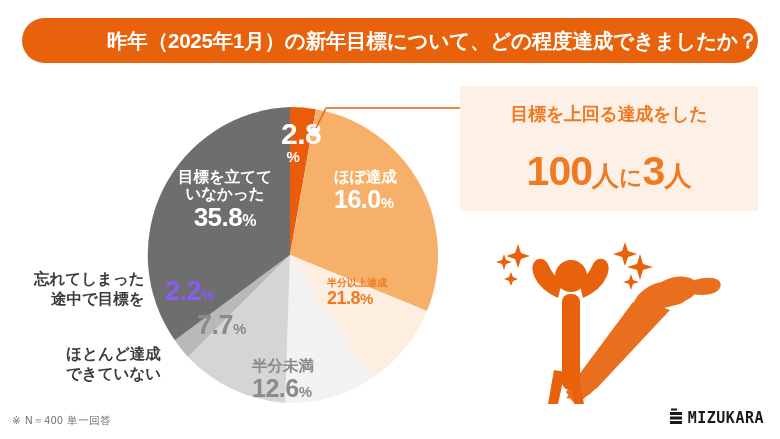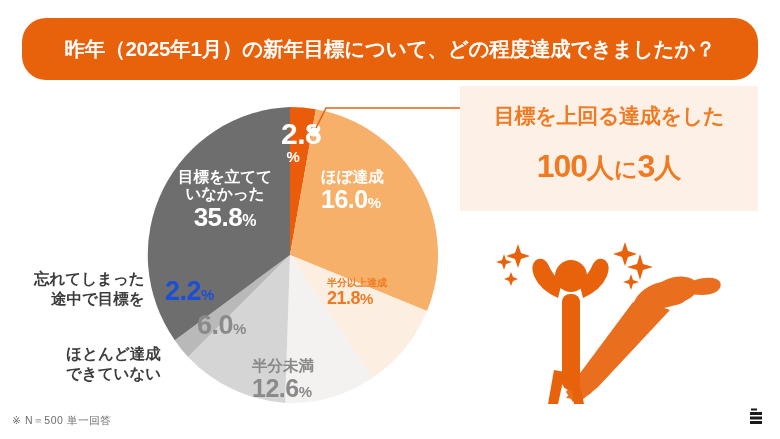--- a/index.html
+++ b/index.html
@@ -5,44 +5,44 @@
   html,body{margin:0;padding:0;}
   body{
     width:780px;height:439px;
     background:#ffffff;
     font-family:"Liberation Sans","DejaVu Sans",sans-serif;
     overflow:hidden;position:relative;
     -webkit-font-smoothing:antialiased;
   }
   
   .header-pill{
-    position:absolute;left:22px;top:18px;width:736px;height:62px;
+    position:absolute;left:22px;top:18px;width:736px;height:45px;
     background:#e8620c;border-radius:24px;
-    display:flex;align-items:center;justify-content:center;
+    display:flex;align-items:center;justify-content:flex-end;
   }
   .header-pill .title{
     color:#ffffff;font-size:20.5px;font-weight:bold;letter-spacing:-0.2px;
     white-space:nowrap;
   }
   
   .pie-wrap{position:absolute;left:140px;top:105px;width:300px;height:300px;}
   .pie-svg{display:block;width:300px;height:300px;}
   
   .lbl{position:absolute;white-space:nowrap;line-height:1.12;}
   .lbl .jp{display:block;font-weight:bold;}
   .lbl .num{font-weight:bold;letter-spacing:-0.5px;}
   .lbl .pct{font-weight:bold;}
 
   
   .lbl-2_8{left:281px;top:120px;text-align:center;color:#ffffff;}
   .lbl-2_8 .num{font-size:30px;display:block;line-height:0.95;}
   .lbl-2_8 .pct{font-size:15px;display:block;line-height:1;margin-left:-16px;}
 
   
-  .lbl-16{left:321px;top:168px;color:#ffffff;}
+  .lbl-16{left:334px;top:168px;color:#ffffff;}
   .lbl-16 .jp{font-size:15.5px;}
   .lbl-16 .num{font-size:25px;}
   .lbl-16 .pct{font-size:15px;}
 
   
   .lbl-21{left:327px;top:277px;color:#ef7a21;}
   .lbl-21 .jp{font-size:10px;text-align:right;}
   .lbl-21 .num{font-size:18px;}
   .lbl-21 .pct{font-size:15px;}
 
@@ -51,21 +51,21 @@
   .lbl-12 .jp{font-size:15.5px;margin-top:24px;}
   .lbl-12 .num{font-size:25px;}
   .lbl-12 .pct{font-size:15px;}
 
   
   .lbl-8{left:197px;top:310px;color:#8a8a8a;}
   .lbl-8 .num{font-size:27px;}
   .lbl-8 .pct{font-size:15px;}
 
   
-  .lbl-2_2{left:165px;top:276px;color:#1d4ed8;}
+  .lbl-2_2{left:165px;top:276px;color:#8b5cf6;}
   .lbl-2_2 .num{font-size:27px;}
   .lbl-2_2 .pct{font-size:15px;}
 
   
   .lbl-35{left:178px;top:168px;color:#ffffff;text-align:center;}
   .lbl-35 .jp{font-size:15.5px;}
   .lbl-35 .num{font-size:26px;}
   .lbl-35 .pct{font-size:16px;}
 
   
@@ -77,31 +77,31 @@
   
   .leader{position:absolute;left:290px;top:96px;width:220px;height:60px;}
 
   
   .callout{
     position:absolute;left:460px;top:86px;width:298px;height:125px;
     background:#fdf0e7;
   }
   .callout .line1{
     position:absolute;left:0;right:0;top:16px;text-align:center;
-    color:#ef7a21;font-size:21px;font-weight:bold;letter-spacing:-0.3px;
+    color:#ef7a21;font-size:18px;font-weight:bold;letter-spacing:-0.3px;
   }
   .callout .line2{
     position:absolute;left:0;right:0;top:45px;text-align:center;
     color:#222222;font-size:14.5px;font-weight:bold;
   }
   .callout .line3{
     position:absolute;left:0;right:0;top:62px;text-align:center;
     color:#ef7a21;white-space:nowrap;
   }
-  .callout .big{font-size:32px;font-weight:bold;letter-spacing:-1px;
+  .callout .big{font-size:41px;font-weight:bold;letter-spacing:-1px;
                 vertical-align:baseline;}
   .callout .mid{font-size:27px;font-weight:bold;}
   .callout .sml{font-size:23px;font-weight:bold;}
 
   
   .illus{position:absolute;left:470px;top:232px;width:300px;height:175px;}
 
   
   .footnote{
     position:absolute;left:12px;top:414px;
@@ -157,21 +157,21 @@
   <span class="jp">半分以上達成</span>
   <span class="num">21.8</span><span class="pct">%</span>
 </div>
 
 <div class="lbl lbl-12">
   <span class="jp">半分未満</span>
   <span class="num">12.6</span><span class="pct">%</span>
 </div>
 
 <div class="lbl lbl-8">
-  <span class="num">6.0</span><span class="pct">%</span>
+  <span class="num">7.7</span><span class="pct">%</span>
 </div>
 
 <div class="lbl lbl-2_2">
   <span class="num">2.2</span><span class="pct">%</span>
 </div>
 
 <div class="lbl lbl-35">
   <span class="jp">目標を立てて</span>
   <span class="jp">いなかった</span>
   <span class="num">35.8</span><span class="pct">%</span>
@@ -237,22 +237,23 @@
       <path d="M88,66 Q70,58 64,44 Q60,33 66,28 Q73,24 78,32 Q83,44 92,50 Z"></path>
 
       <path d="M113,66 Q131,58 137,44 Q141,33 135,28 Q128,24 123,32 Q118,44 109,50 Z"></path>
 
       <path d="M95,140 L88,172 L78,172 L84,138 Z"></path>
       <path d="M107,140 L114,172 L104,172 L99,138 Z"></path>
     </g>
   </g>
 </svg>
 
-<div class="footnote">※ N＝500 単一回答</div>
+<div class="footnote">※ N＝400 単一回答</div>
 
 <div class="logo">
   <svg class="mark" width="14" height="19" viewBox="0 0 14 19">
     <rect x="1" y="0.5" width="6" height="2" fill="#1a1a1a"></rect>
     <rect x="0" y="4" width="12" height="3" fill="#1a1a1a"></rect>
     <rect x="0" y="8.5" width="12" height="3" fill="#1a1a1a"></rect>
     <rect x="0" y="13" width="12" height="3" fill="#1a1a1a"></rect>
   </svg>
+  <span class="word">MIZUKARA</span>
 </div>
 
 </body></html>

